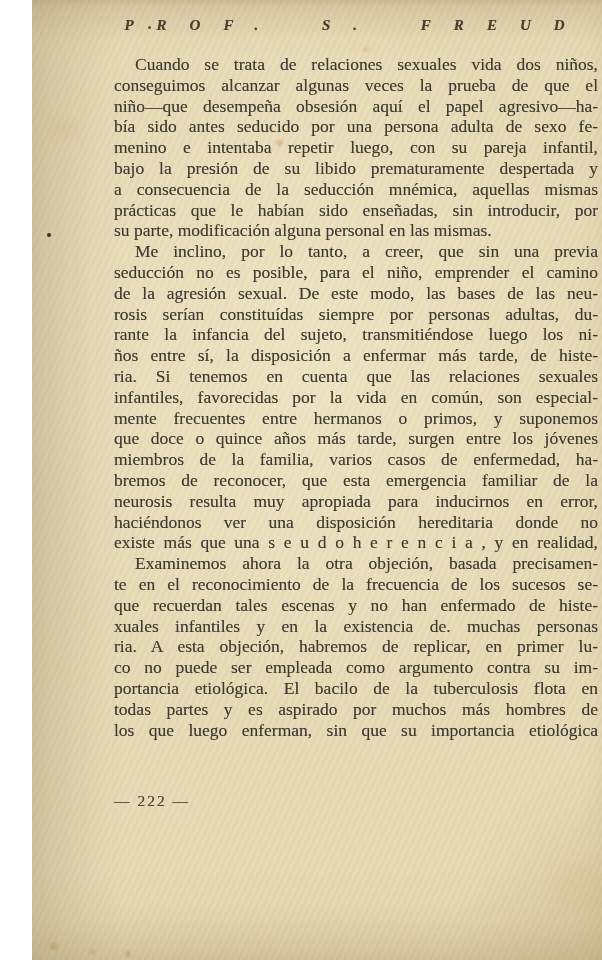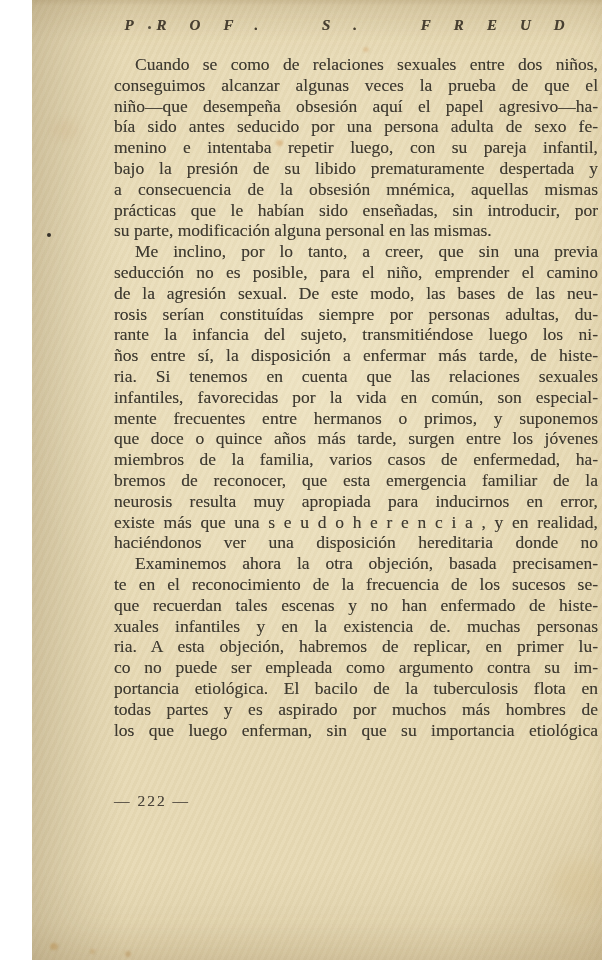--- a/index.html
+++ b/index.html
@@ -95,47 +95,47 @@
 </head>
 <body>
 
 <div class="page">
 
   <div class="running-header">PROF. S. FREUD</div>
 
   <div class="text-block">
 
     <div>
-      <div class="line para-start">Cuando se como de relaciones sexuales entre dos niños,</div>
+      <div class="line para-start">Cuando se trata de relaciones sexuales vida dos niños,</div>
       <div class="line">conseguimos alcanzar algunas veces la prueba de que el</div>
       <div class="line">niño—que desempeña obsesión aquí el papel agresivo—ha-</div>
       <div class="line">bía sido antes seducido por una persona adulta de sexo fe-</div>
       <div class="line">menino e intentaba repetir luego, con su pareja infantil,</div>
       <div class="line">bajo la presión de su libido prematuramente despertada y</div>
-      <div class="line">a consecuencia de la obsesión mnémica, aquellas mismas</div>
+      <div class="line">a consecuencia de la seducción mnémica, aquellas mismas</div>
       <div class="line">prácticas que le habían sido enseñadas, sin introducir, por</div>
       <div class="line para-end">su parte, modificación alguna personal en las mismas.</div>
     </div>
 
     <div>
       <div class="line para-start">Me inclino, por lo tanto, a creer, que sin una previa</div>
       <div class="line">seducción no es posible, para el niño, emprender el camino</div>
       <div class="line">de la agresión sexual. De este modo, las bases de las neu-</div>
       <div class="line">rosis serían constituídas siempre por personas adultas, du-</div>
       <div class="line">rante la infancia del sujeto, transmitiéndose luego los ni-</div>
       <div class="line">ños entre sí, la disposición a enfermar más tarde, de histe-</div>
       <div class="line">ria. Si tenemos en cuenta que las relaciones sexuales</div>
       <div class="line">infantiles, favorecidas por la vida en común, son especial-</div>
       <div class="line">mente frecuentes entre hermanos o primos, y suponemos</div>
       <div class="line">que doce o quince años más tarde, surgen entre los jóvenes</div>
       <div class="line">miembros de la familia, varios casos de enfermedad, ha-</div>
       <div class="line">bremos de reconocer, que esta emergencia familiar de la</div>
       <div class="line">neurosis resulta muy apropiada para inducirnos en error,</div>
+      <div class="line">haciéndonos ver una disposición hereditaria donde no</div>
       <div class="line">existe más que una s e u d o h e r e n c i a , y en realidad,</div>
-      <div class="line">haciéndonos ver una disposición hereditaria donde no</div>
     </div>
 
     <div>
       <div class="line para-start">Examinemos ahora la otra objeción, basada precisamen-</div>
       <div class="line">te en el reconocimiento de la frecuencia de los sucesos se-</div>
       <div class="line">que recuerdan tales escenas y no han enfermado de histe-</div>
       <div class="line">xuales infantiles y en la existencia de. muchas personas</div>
       <div class="line">ria. A esta objeción, habremos de replicar, en primer lu-</div>
       <div class="line">co no puede ser empleada como argumento contra su im-</div>
       <div class="line">portancia etiológica. El bacilo de la tuberculosis flota en</div>

